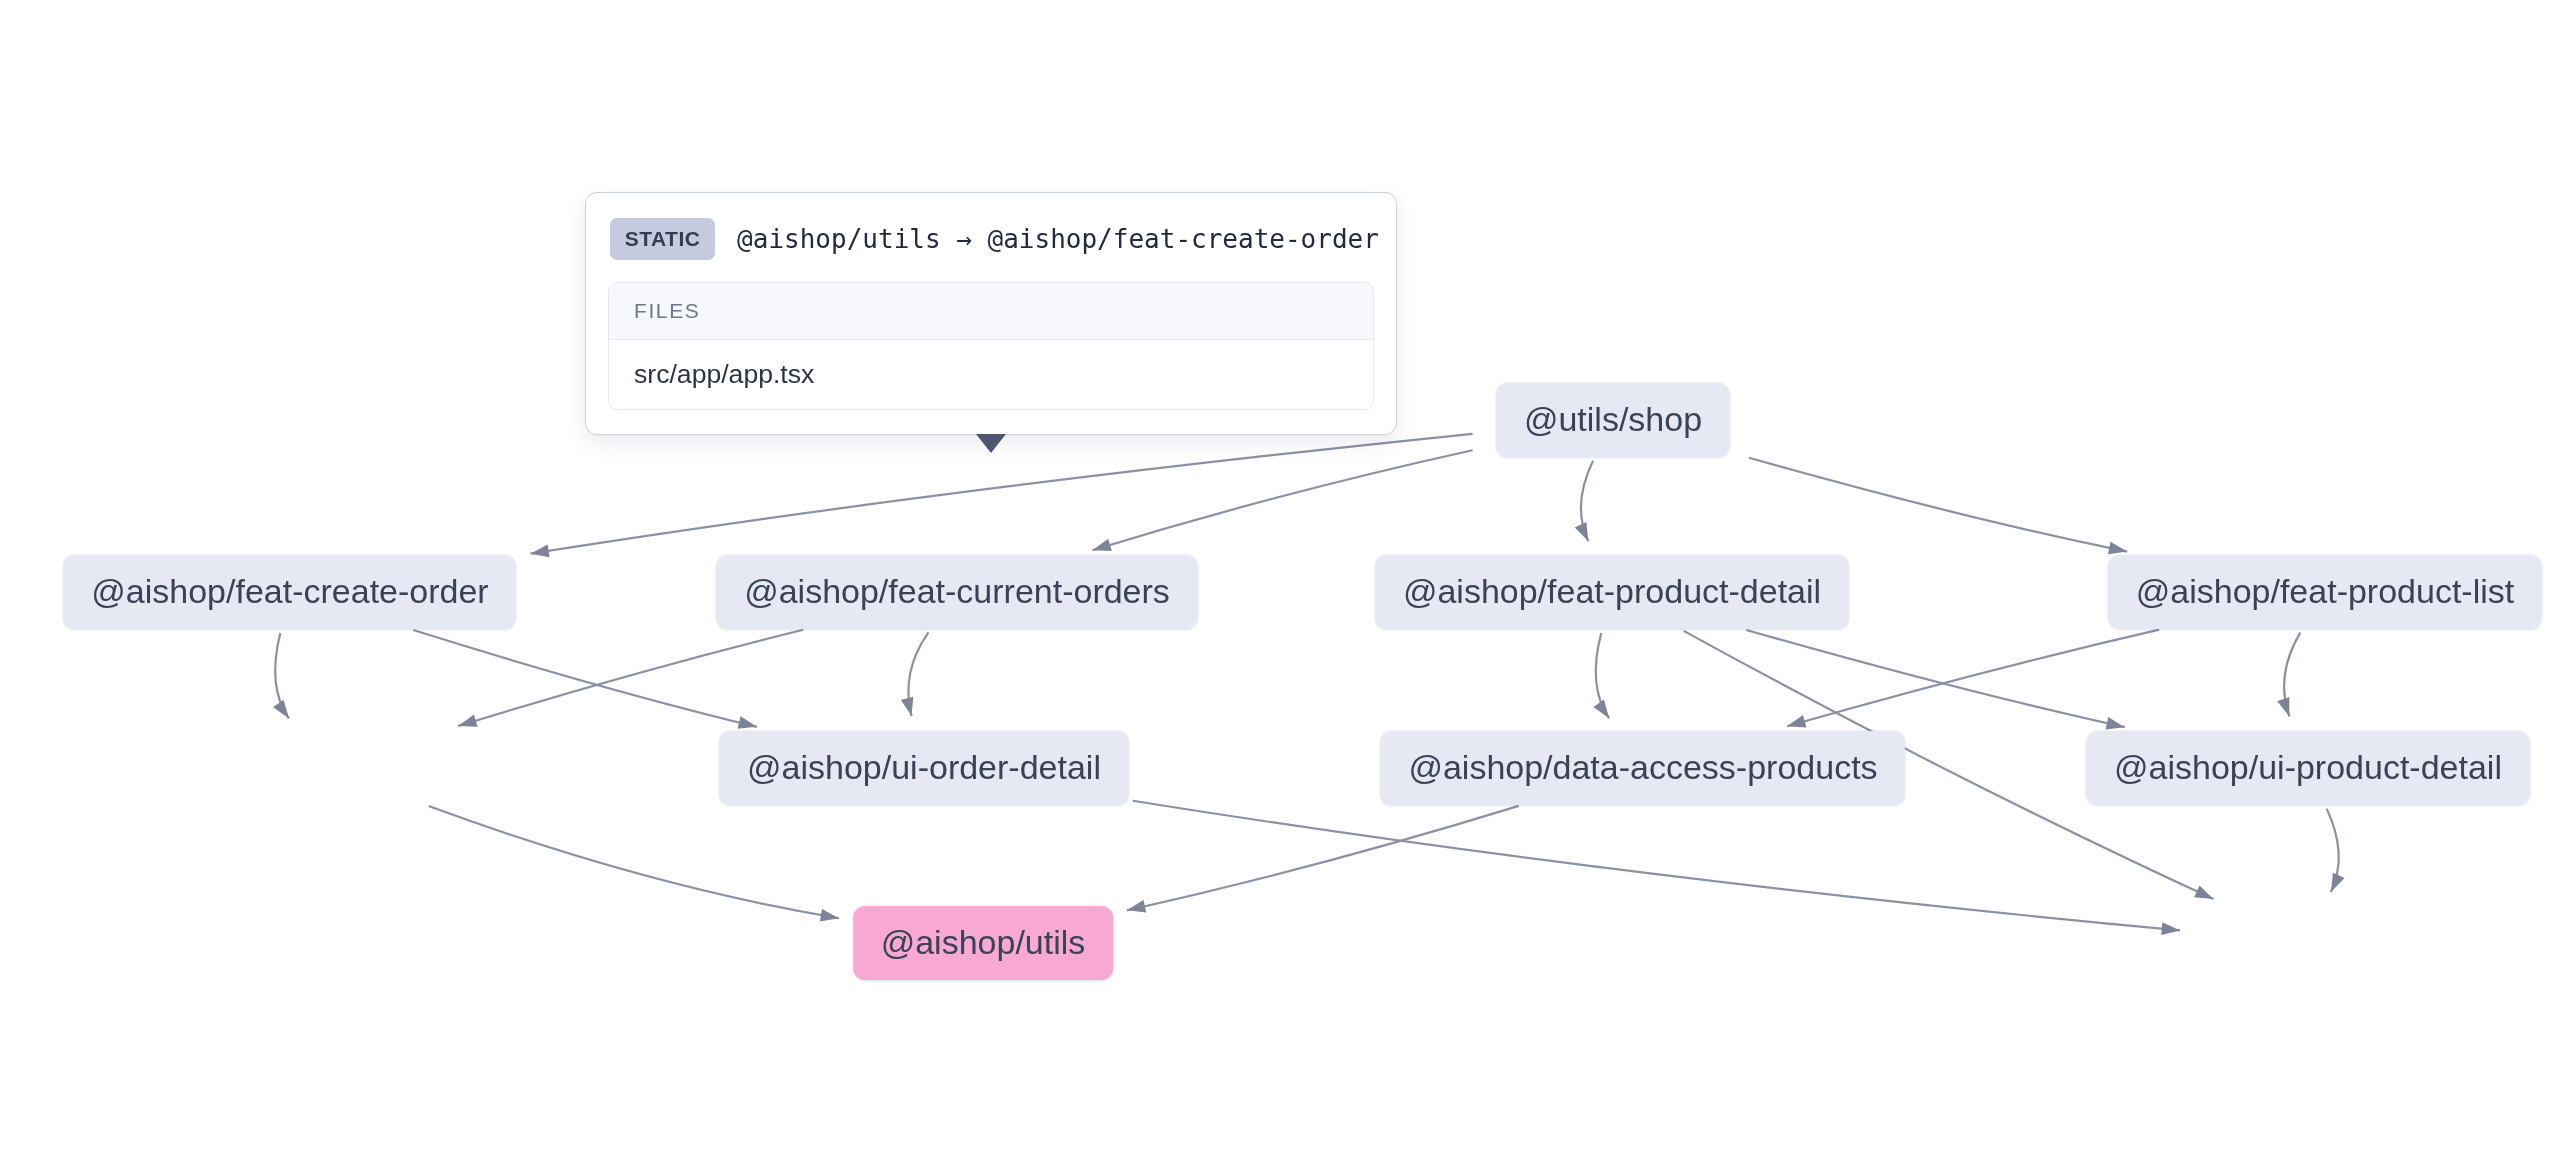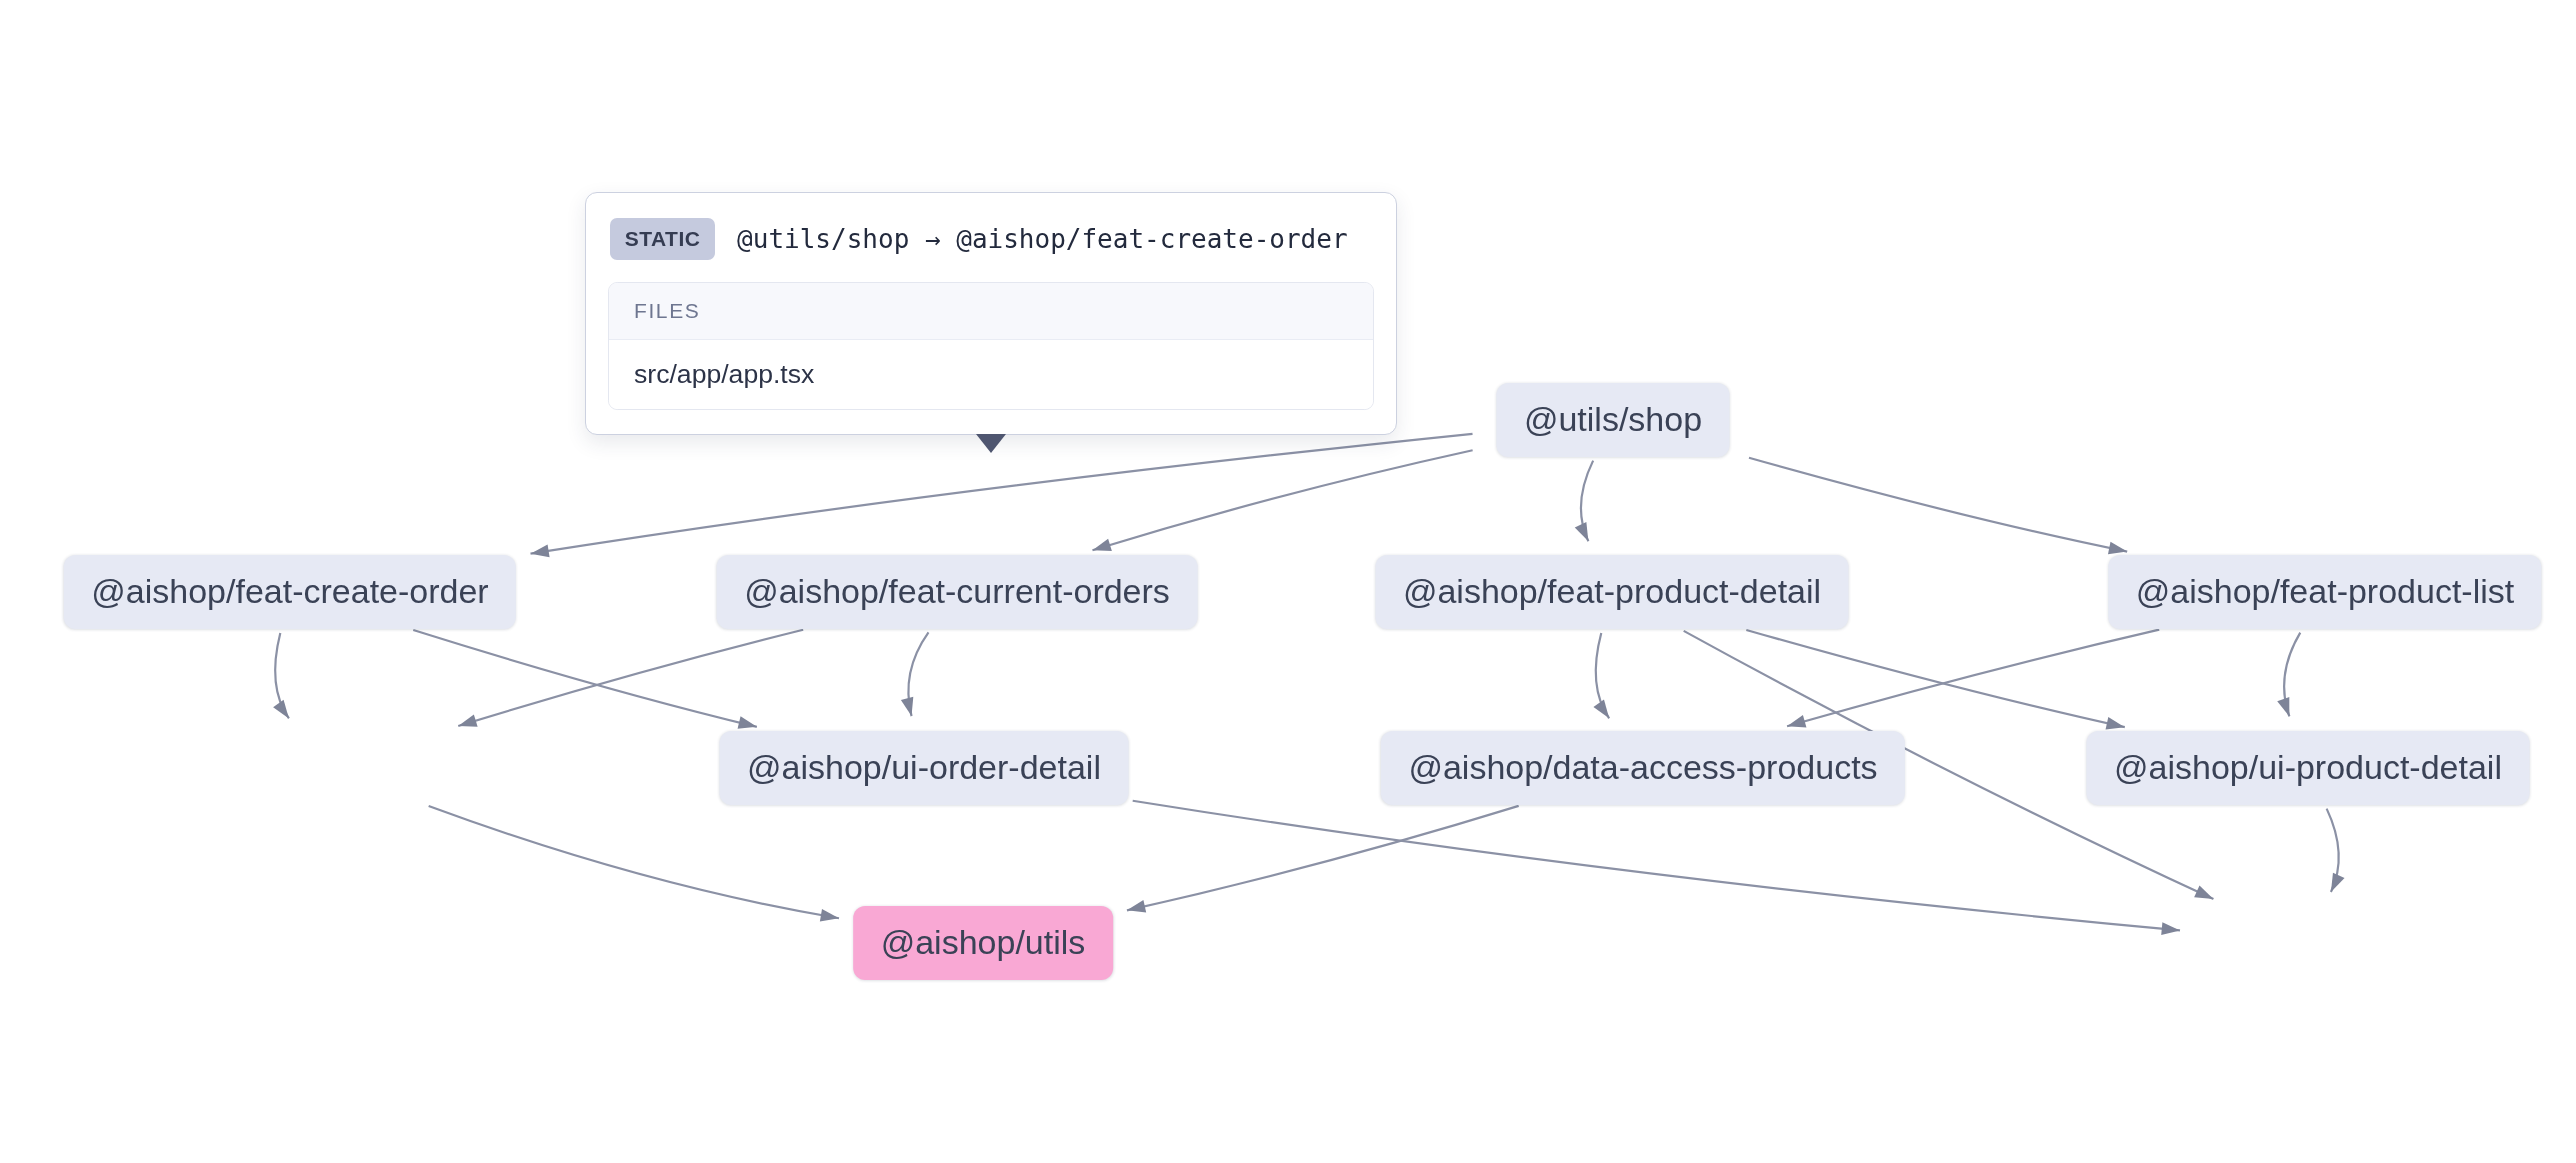--- a/index.html
+++ b/index.html
@@ -124,21 +124,21 @@
       <div class="node" style="left: 2325px; top: 592px; background: rgb(230, 233, 244); color: rgb(58, 66, 86);">@aishop/feat-product-list</div>
       <div class="node" style="left: 924px; top: 768px; background: rgb(230, 233, 244); color: rgb(58, 66, 86);">@aishop/ui-order-detail</div>
       <div class="node" style="left: 2308px; top: 768px; background: rgb(230, 233, 244); color: rgb(58, 66, 86);">@aishop/ui-product-detail</div>
       <div class="node" style="left: 1643px; top: 768px; background: rgb(230, 233, 244); color: rgb(58, 66, 86);">@aishop/data-access-products</div>
       <div class="node" style="left: 983px; top: 943px; background: #f9a8d4; color: rgb(58, 66, 86);">@aishop/utils</div>
     </div>
 
   <div class="tooltip">
     <div class="tooltip-header">
       <span class="badge">STATIC</span>
-      <span class="edge-label">@utils/shop → @aishop/feat-create-order</span>
+      <span class="edge-label">@aishop/utils → @aishop/feat-create-order</span>
     </div>
     <div class="files-box">
       <div class="files-header">FILES</div>
       <div class="file-row">src/app/app.tsx</div>
     </div>
     <div class="caret"></div>
   </div>
 
 </div>
 

